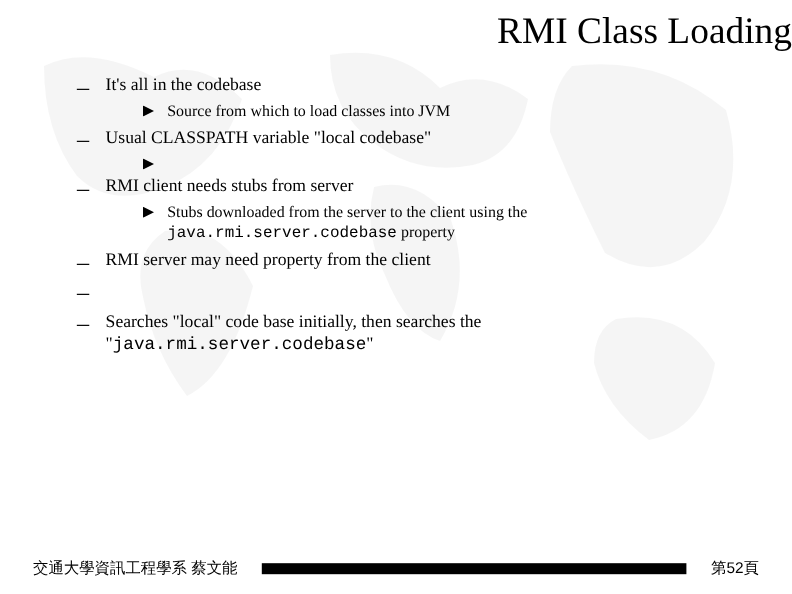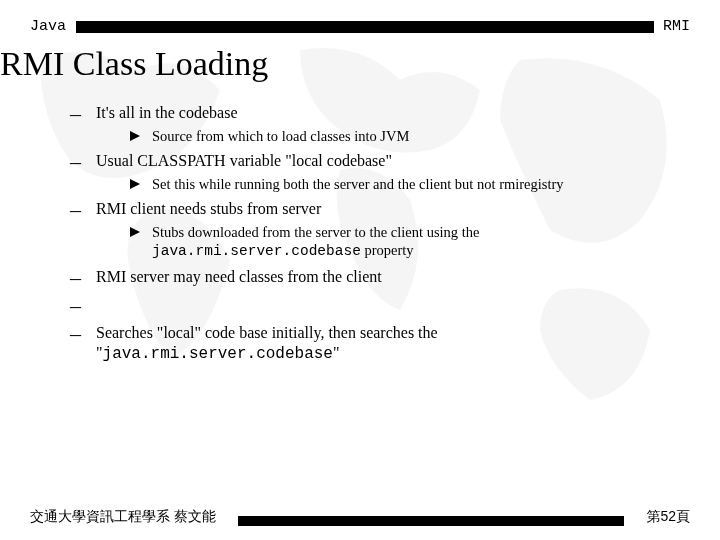--- a/index.html
+++ b/index.html
@@ -32,21 +32,21 @@
   }
   .header-bar {
     flex: 1;
     height: 12px;
     background: #000;
   }
   .header-left { min-width: 40px; }
   .header-right { min-width: 30px; text-align: right; }
 
   .title {
-    text-align: left;
+    text-align: right;
     font-size: 34px;
     font-weight: normal;
     font-family: "Times New Roman", serif;
     padding: 10px 0 14px 0;
   }
 
   .body {
     padding: 0 44px 0 70px;
     font-size: 16px;
     line-height: 1.25;
@@ -72,21 +72,21 @@
   }
   .arrow svg { display: block; }
   .code { font-family: "Courier New", monospace; text-align: right; }
 
   .footer {
     position: absolute;
     bottom: 14px;
     left: 30px;
     right: 30px;
     display: flex;
-    align-items: flex-end;
+    align-items: center;
     gap: 22px;
     font-size: 14px;
     font-family: sans-serif;
     z-index: 1;
   }
   .footer-bar {
     flex: 1;
     height: 10px;
     background: #000;
   }
@@ -101,25 +101,20 @@
       <path d="M150 210 Q200 200 230 260 Q210 340 170 360 Q140 320 130 270 Q120 230 150 210 Z"></path>
       <path d="M300 50 Q360 40 400 80 Q440 60 480 90 Q470 140 430 150 Q380 160 340 130 Q300 100 300 50 Z"></path>
       <path d="M340 170 Q380 160 410 200 Q430 260 400 310 Q370 300 350 250 Q330 210 340 170 Z"></path>
       <path d="M520 60 Q600 50 660 100 Q680 170 640 220 Q600 260 550 230 Q520 170 500 120 Q500 80 520 60 Z"></path>
       <path d="M560 290 Q620 280 650 330 Q640 390 590 400 Q550 370 540 330 Q540 300 560 290 Z"></path>
     </g>
   </svg>
 </div>
 
 <div class="content">
-  <div class="header">
-    <span class="header-left">Java</span>
-    <div class="header-bar"></div>
-    <span class="header-right">RMI</span>
-  </div>
 
   <h1 class="title">RMI Class Loading</h1>
 
   <div class="body" id="body">
       <div class="lvl1">
         <div class="lvl1-row">
           <span class="dash">–</span>
           <span>It's all in the codebase</span>
         </div>
       </div>
@@ -136,40 +131,39 @@
           <span class="dash">–</span>
           <span>Usual CLASSPATH variable "local codebase"</span>
         </div>
       </div>
       <div class="lvl2">
         <span class="arrow">
           <svg width="10" height="10" viewBox="0 0 10 10">
             <polygon points="0,0 10,5 0,10" fill="#000"></polygon>
           </svg>
         </span>
-        <span>Set this while running both the server and the client but not rmiregistry</span>
       </div>
       <div class="lvl1">
         <div class="lvl1-row">
           <span class="dash">–</span>
           <span>RMI client needs stubs from server</span>
         </div>
       </div>
       <div class="lvl2">
         <span class="arrow">
           <svg width="10" height="10" viewBox="0 0 10 10">
             <polygon points="0,0 10,5 0,10" fill="#000"></polygon>
           </svg>
         </span>
         <span>Stubs downloaded from the server to the client using the <span class="code">java.rmi.server.codebase</span> property</span>
       </div>
       <div class="lvl1">
         <div class="lvl1-row">
           <span class="dash">–</span>
-          <span>RMI server may need classes from the client</span>
+          <span>RMI server may need property from the client</span>
         </div>
       </div>
       <div class="lvl1">
         <div class="lvl1-row">
           <span class="dash">–</span>
         </div>
       </div>
       <div class="lvl1">
         <div class="lvl1-row">
           <span class="dash">–</span>

